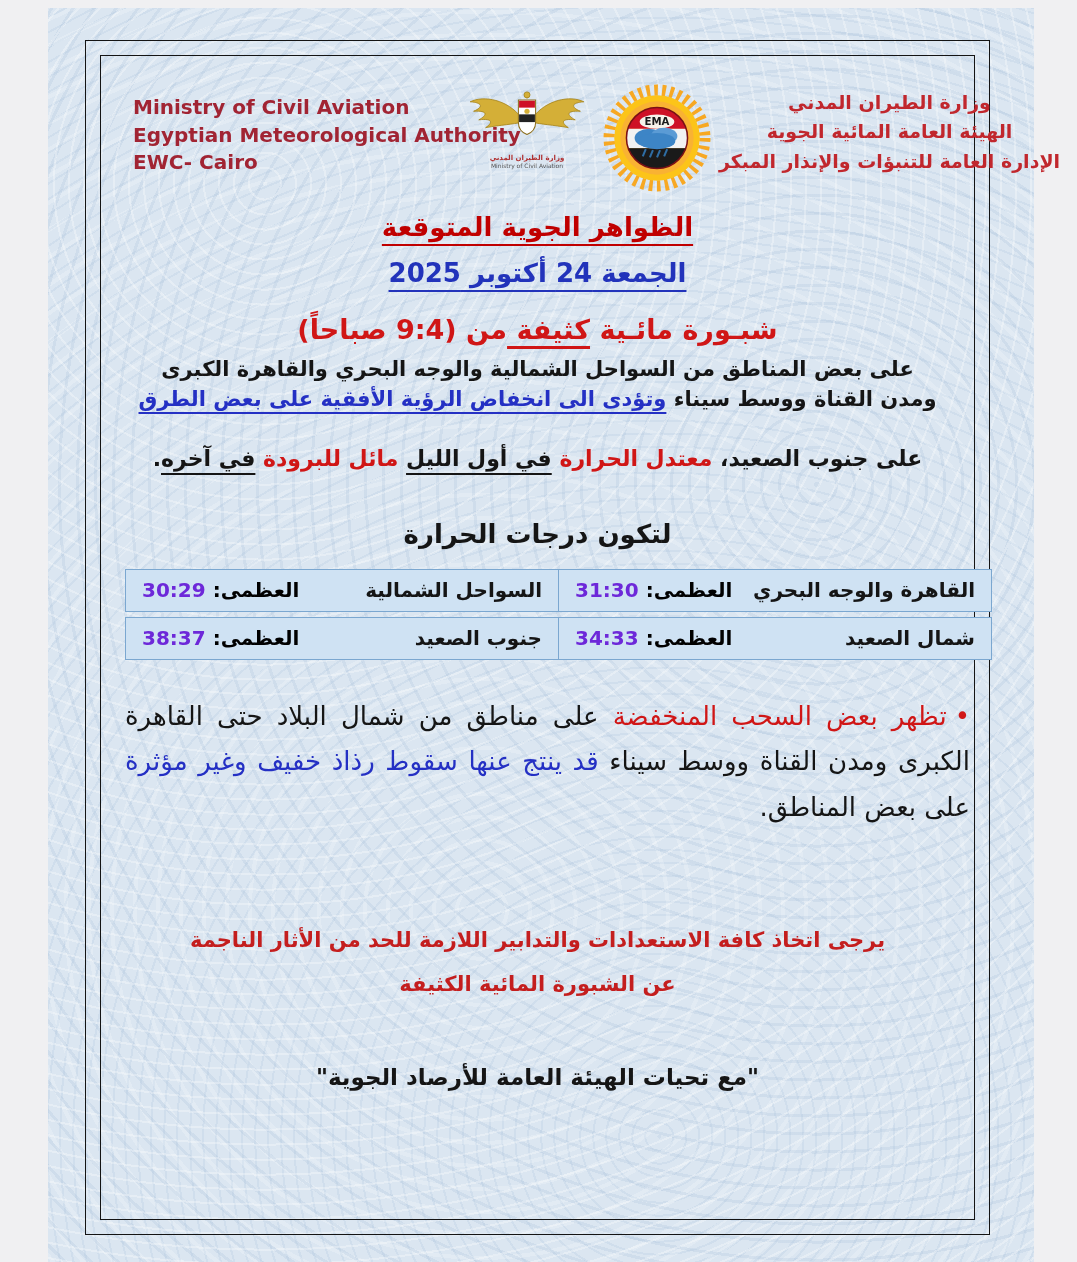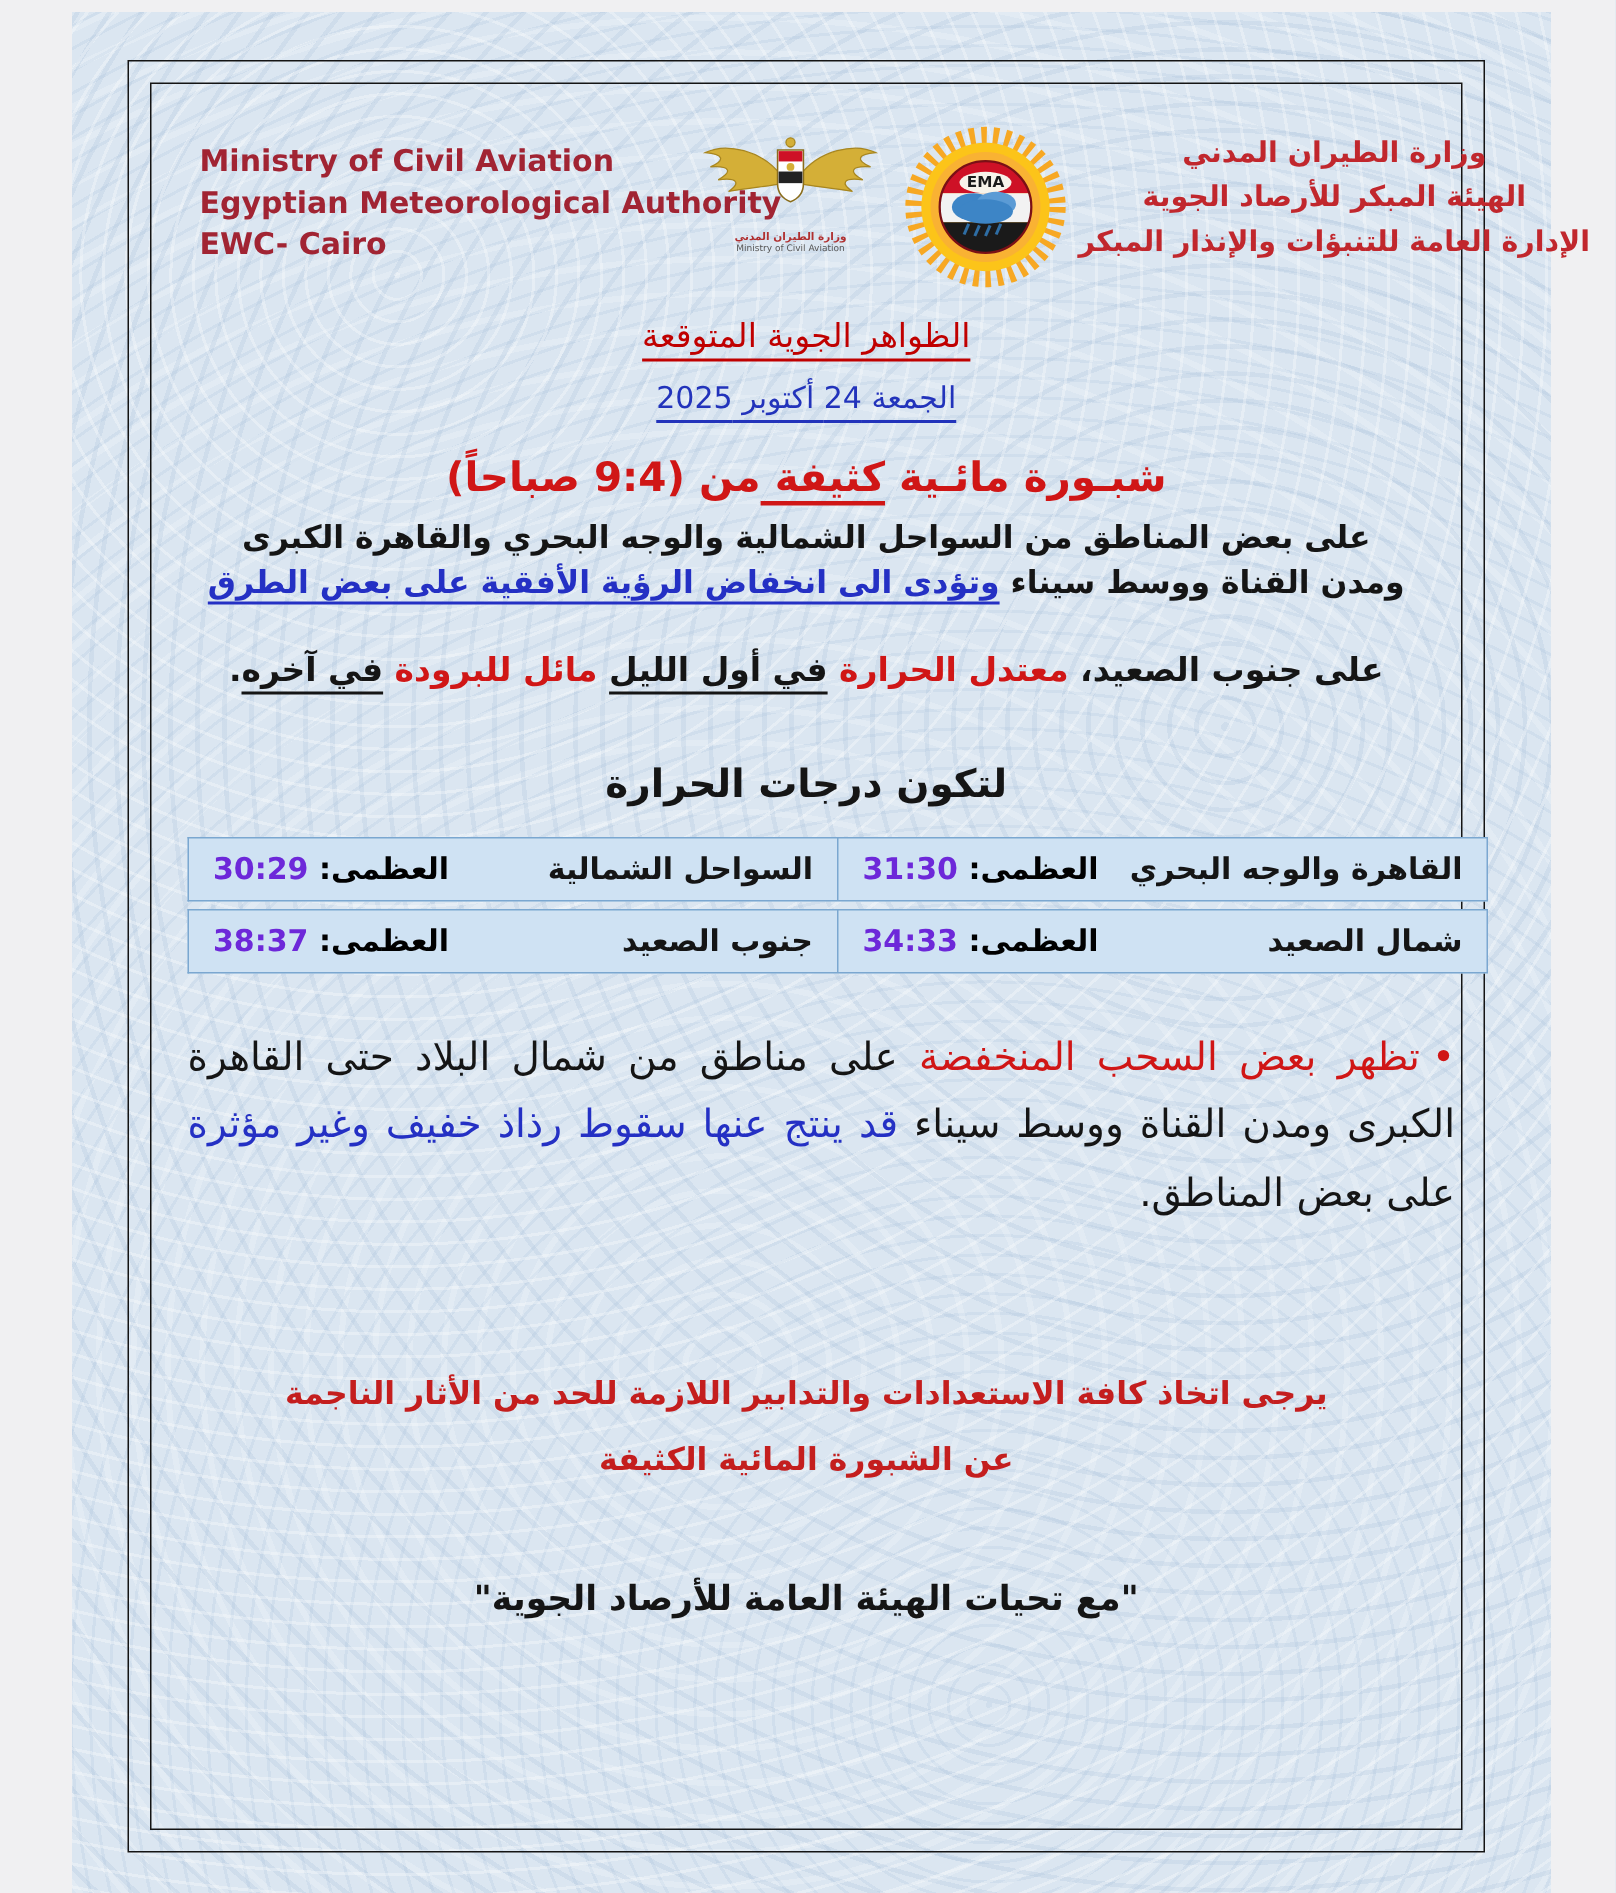--- a/index.html
+++ b/index.html
@@ -49,26 +49,26 @@
   
   .center{text-align:center;}
   .rtl{direction:rtl;}
   .u{border-bottom:none;text-decoration:underline;text-underline-offset:7px;text-decoration-thickness:2px;}
   .red{color:#d01616;}
   .blue{color:#2430c4;}
   .blk{color:#151515;}
   
   .title-line{margin-top:14px;}
   .title-txt{
-    color:#c00000;font-weight:normal;font-size:22px;
+    color:#c00000;font-weight:bold;font-size:26px;
     text-decoration:underline;text-underline-offset:8px;text-decoration-thickness:2px;
   }
   .date-line{margin-top:16px;}
   .date-txt{
-    color:#2233bb;font-weight:normal;font-size:20px;
+    color:#2233bb;font-weight:bold;font-size:26px;
     text-decoration:underline;text-underline-offset:8px;text-decoration-thickness:2px;
   }
   
   .fog-head{margin-top:26px;font-size:27px;font-weight:bold;color:#d01616;}
   .fog-head .u-ext{
     text-decoration:underline;text-underline-offset:7px;text-decoration-thickness:2.5px;
   }
   .fog-l2{margin-top:12px;font-size:21px;font-weight:bold;color:#151515;}
   .fog-l3{margin-top:6px;font-size:21px;font-weight:bold;color:#151515;}
   .fog-l3 .blue{text-decoration:underline;text-underline-offset:6px;text-decoration-thickness:2px;}
@@ -156,21 +156,21 @@
                 <line x1="65" y1="66" x2="62" y2="73"></line>
               </g>
             </g>
             <circle cx="55" cy="55" r="30" fill="none" stroke="#7a1016" stroke-width="1.5"></circle>
             <text x="55" y="42" text-anchor="middle" font-size="10" font-weight="bold" fill="#1a1a1a">EMA</text>
           </svg>
         </div>
 
         <div class="hdr-ar">
           <div>وزارة الطيران المدني</div>
-          <div>الهيئة المبكر للأرصاد الجوية</div>
+          <div>الهيئة العامة المائية الجوية</div>
           <div>الإدارة العامة للتنبؤات والإنذار المبكر</div>
         </div>
       </div>
 
       <div class="center title-line rtl">
         <span class="title-txt">الظواهر الجوية المتوقعة</span>
       </div>
       <div class="center date-line rtl">
         <span class="date-txt">الجمعة 24 أكتوبر 2025</span>
       </div>

